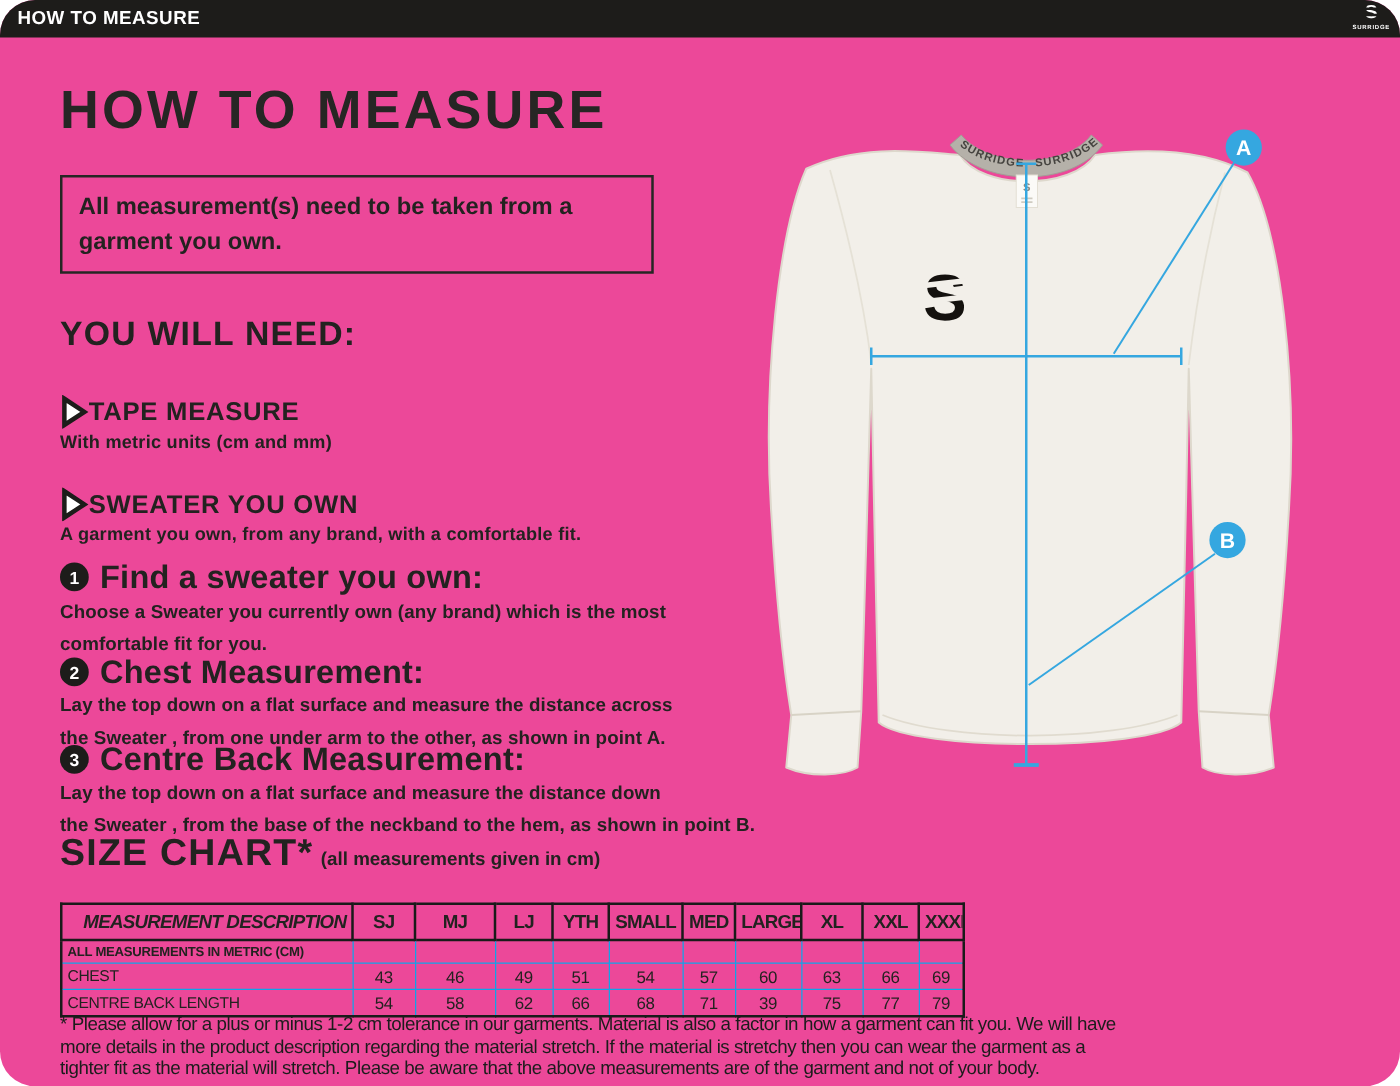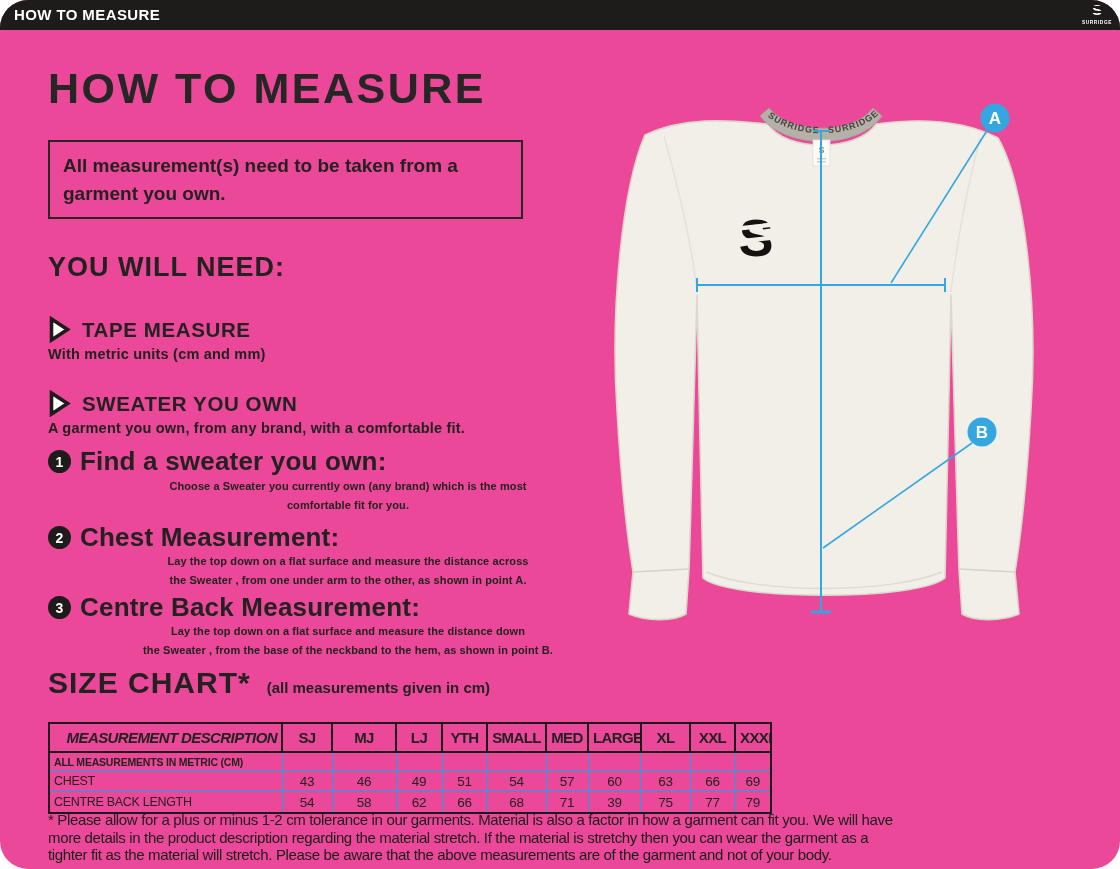--- a/index.html
+++ b/index.html
@@ -15,33 +15,33 @@
   .s-mark .bar{position:absolute;left:-2px;right:-2px;height:2px;background:#1d1c1a;}
   .topbar-brand .s-mark{font-size:15px;color:#fff;}
   .topbar-brand .brand-word{display:block;font-size:4.8px;font-weight:700;letter-spacing:.6px;margin-top:1px;}
 
   
   .h1{position:absolute;left:48px;top:64px;font-size:43px;font-weight:800;letter-spacing:2.5px;color:#262624;}
   .notice-box{position:absolute;left:48px;top:140px;width:445px;border:2.5px solid #262624;
     padding:10px 13px;font-size:19px;font-weight:700;line-height:1.45;white-space:pre-line;}
   .h2{position:absolute;left:48px;top:252px;font-size:27px;font-weight:800;letter-spacing:1px;}
 
-  .need-item{position:absolute;left:48px;display:flex;align-items:center;gap:11px;}
+  .need-item{position:absolute;left:48px;display:flex;align-items:center;gap:0;}
   .need-item .tri{flex:0 0 auto;display:block;}
   .need-label{font-size:20.5px;font-weight:800;letter-spacing:.6px;}
   .need-desc{position:absolute;left:48px;font-size:14.5px;font-weight:700;letter-spacing:.2px;}
 
   .step-head{position:absolute;left:48px;display:flex;align-items:center;gap:9px;}
   .step-num{flex:0 0 auto;width:23px;height:23px;border-radius:50%;background:#1d1c1a;color:#fff;
     font-size:14px;font-weight:800;display:flex;align-items:center;justify-content:center;}
   .step-title{font-size:26px;font-weight:800;letter-spacing:.2px;}
-  .step-body{position:absolute;left:48px;width:600px;font-size:11px;font-weight:700;
-    line-height:1.7;white-space:pre-line;letter-spacing:.1px;text-align:center;}
-
-  .size-chart-head{position:absolute;left:48px;top:666px;display:flex;align-items:baseline;gap:16px;justify-content:space-between;}
+  .step-body{position:absolute;left:48px;width:600px;font-size:15px;font-weight:700;
+    line-height:1.7;white-space:pre-line;letter-spacing:.1px;}
+
+  .size-chart-head{position:absolute;left:48px;top:666px;display:flex;align-items:baseline;gap:6px;justify-content:space-between;}
   .size-chart-title{font-size:30px;font-weight:800;letter-spacing:1px;}
   .size-chart-sub{font-size:15px;font-weight:700;}
 
   
   table.size-table{position:absolute;left:48px;top:722px;border-collapse:collapse;table-layout:fixed;
     width:722px;border:2px solid #1a1a1a;}
   .size-table th,.size-table td{border:1px solid #0ea5e9;padding:0 4px;overflow:hidden;white-space:nowrap;}
   .size-table tr.head th{border:2px solid #1a1a1a;height:27px;font-size:15px;font-weight:700;
     letter-spacing:-.6px;text-align:center;}
   .size-table tr.head th.desc{text-align:right;font-style:italic;}

